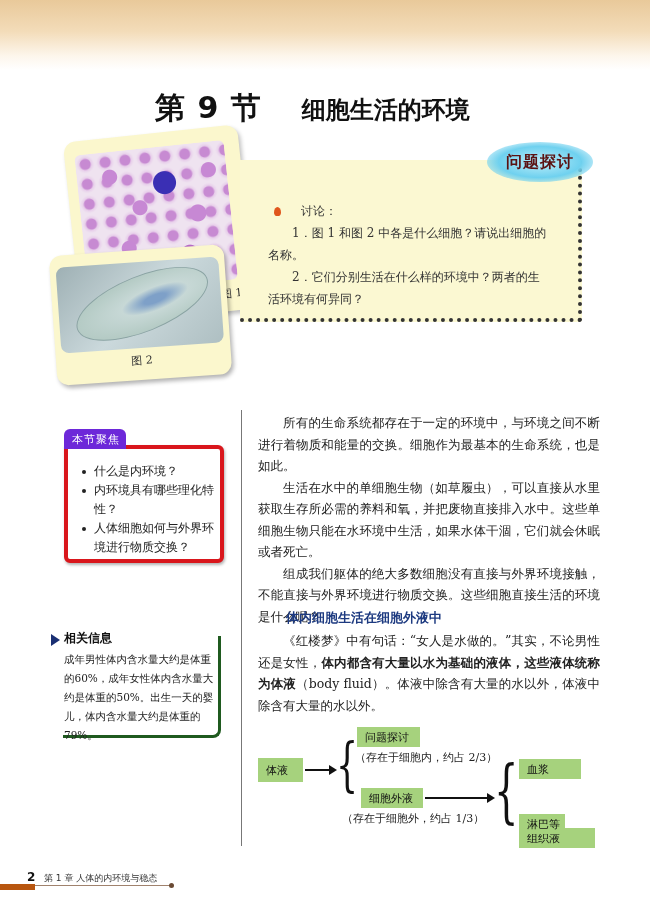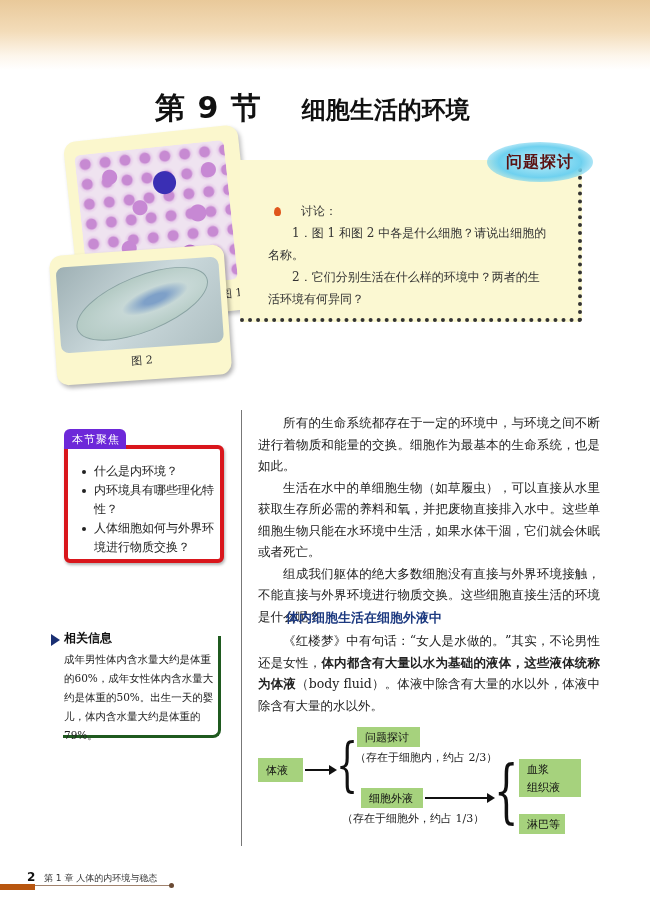--- a/index.html
+++ b/index.html
@@ -196,21 +196,21 @@
   <div class="gbox" style="left:258px;top:758px;width:45px;height:24px;">体液</div>
   <div class="arrow" style="left:305px;top:769px;width:30px;"></div>
   <div class="brace" style="left:336px;top:736px;font-size:58px;transform:scaleX(0.6);">{</div>
   <div class="gbox" style="left:357px;top:727px;width:63px;height:20px;">问题探讨</div>
   <div class="dnote" style="left:355px;top:750px;">（存在于细胞内，约占 2/3）</div>
   <div class="gbox" style="left:361px;top:788px;width:62px;height:20px;">细胞外液</div>
   <div class="dnote" style="left:342px;top:811px;">（存在于细胞外，约占 1/3）</div>
   <div class="arrow" style="left:425px;top:797px;width:68px;"></div>
   <div class="brace" style="left:494px;top:756px;font-size:70px;transform:scaleX(0.55);">{</div>
   <div class="gbox" style="left:519px;top:759px;width:62px;height:20px;">血浆</div>
-  <div class="gbox" style="left:519px;top:777px;width:62px;height:20px;">组织液</div>
+  <div class="gbox" style="left:519px;top:828px;width:76px;height:20px;">组织液</div>
   <div class="gbox" style="left:519px;top:814px;width:46px;height:20px;">淋巴等</div>
 </div>
 
 <div class="footer-bar"></div>
 <div class="footer-line"></div>
 <div class="footer-dot"></div>
 <div class="footer-num">2</div>
 <div class="footer-text">第 1 章  人体的内环境与稳态</div>
 
 </body></html>

